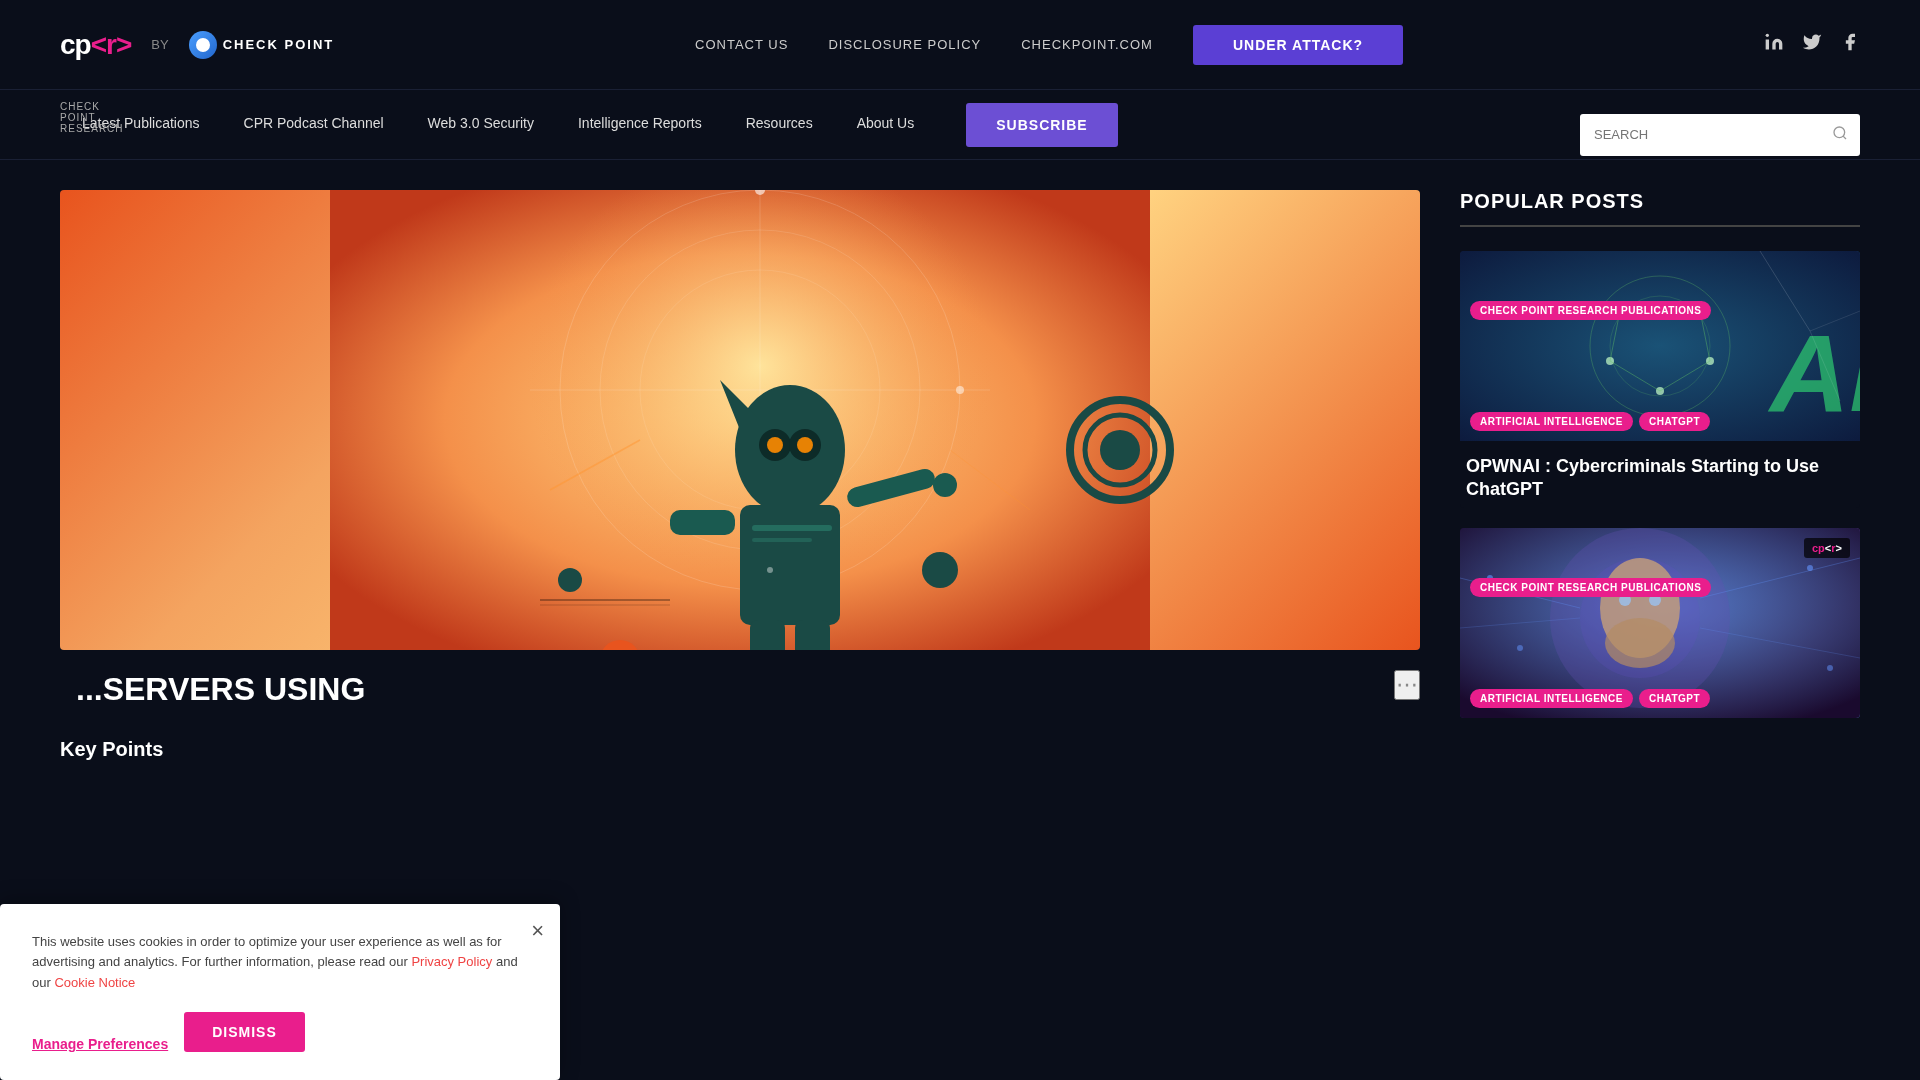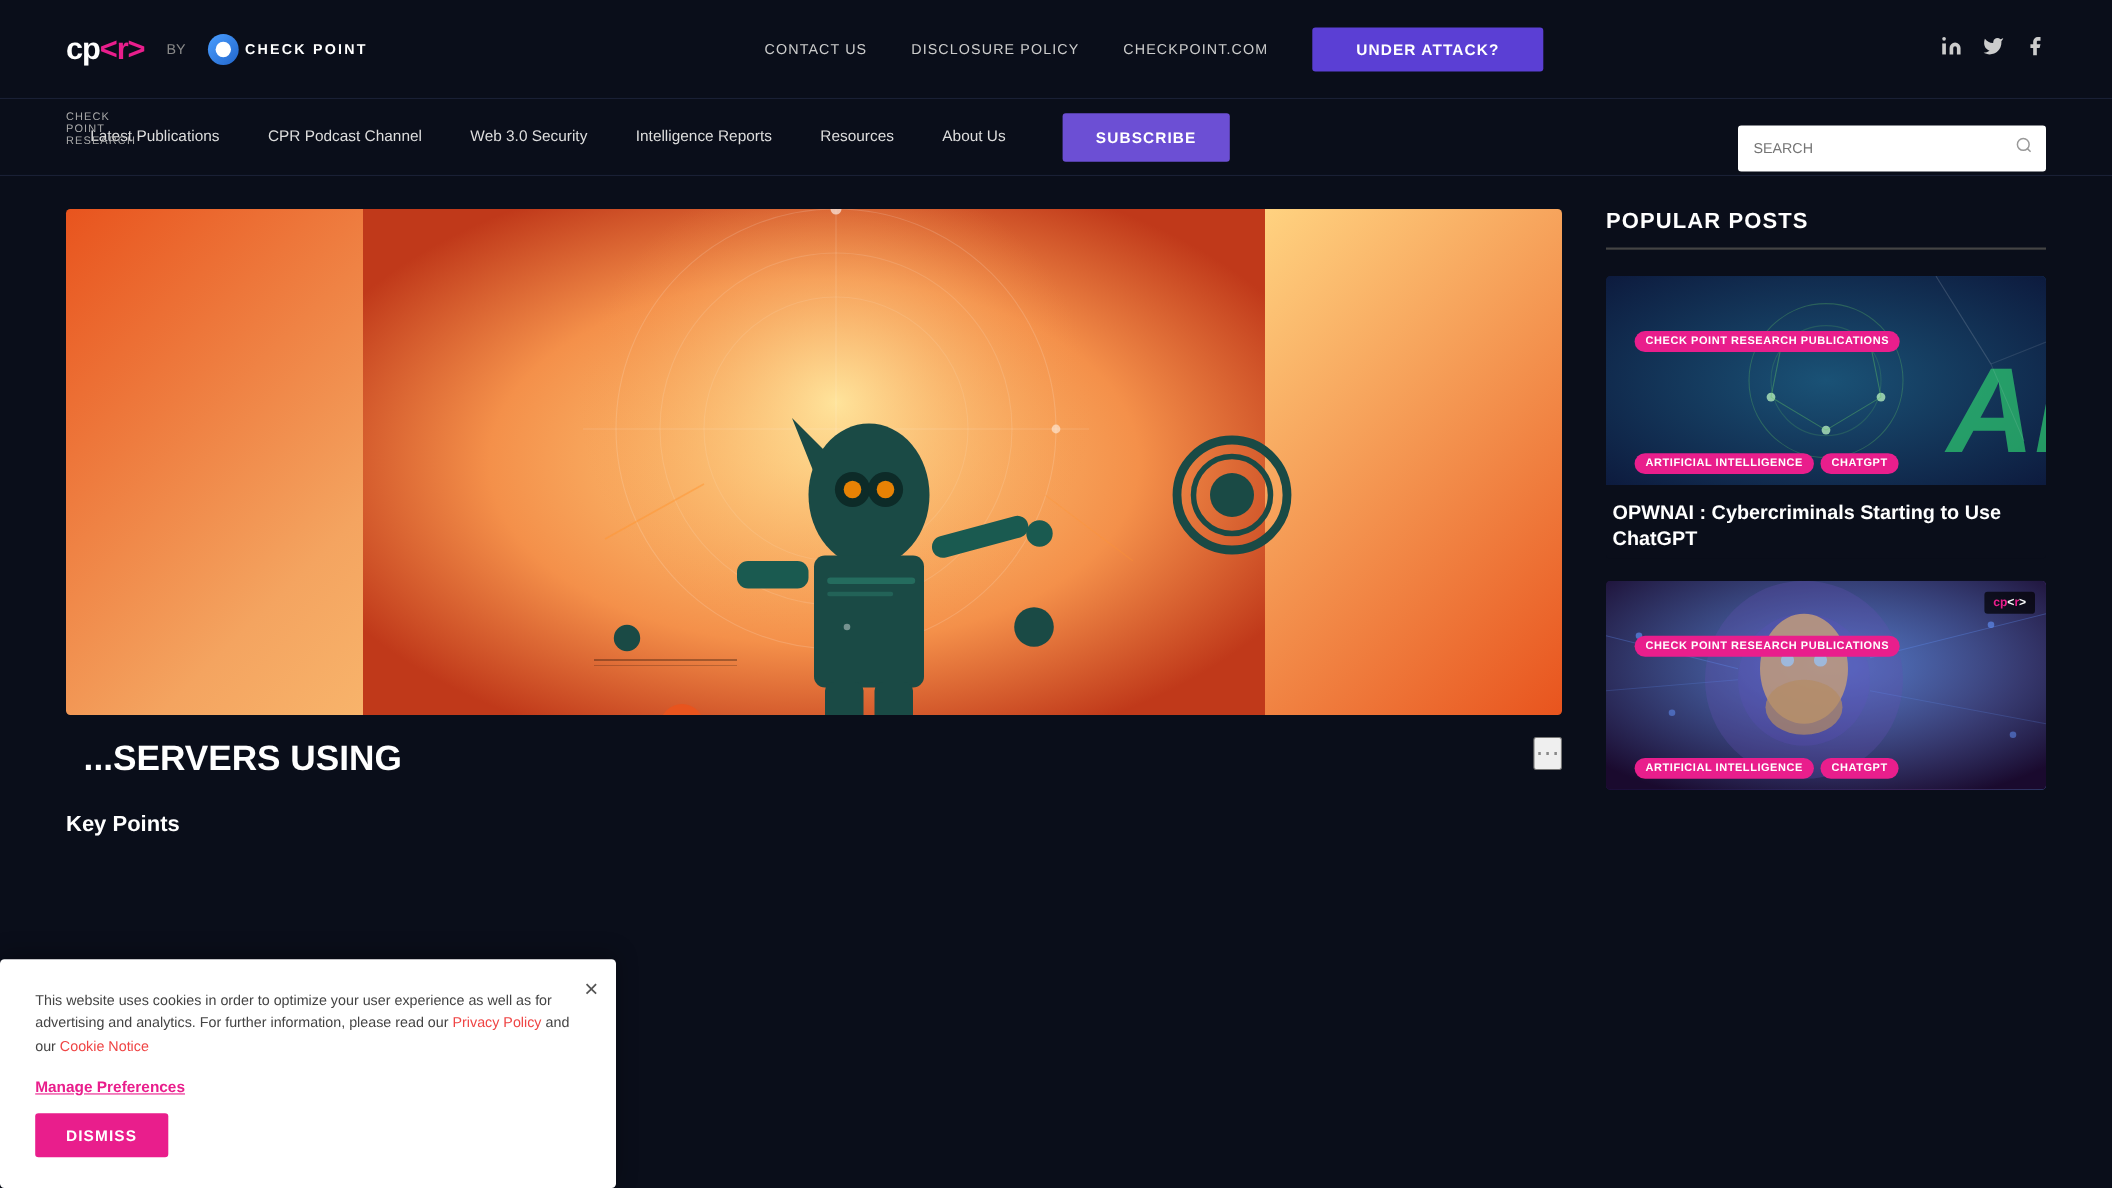--- a/index.html
+++ b/index.html
@@ -47,32 +47,32 @@
     .key-points { font-size: 20px; font-weight: 700; color: #fff; margin-top: 20px; }
 
     
     .popular-posts-title { font-size: 20px; font-weight: 900; color: #fff; letter-spacing: 1px; padding-bottom: 12px; border-bottom: 2px solid #444; margin-bottom: 24px; }
     .post-card { background: #0a0e1a; border-radius: 4px; overflow: hidden; margin-bottom: 20px; }
     .post-card-image { width: 100%; height: 190px; position: relative; overflow: hidden; }
     .post-card-img-ai { background: linear-gradient(135deg, #0d1b3e 0%, #0a2a6e 40%, #1a5276 80%, #1e8449 100%); width: 100%; height: 100%; display: flex; align-items: center; justify-content: center; position: relative; }
     .post-card-img-ai2 { background: linear-gradient(135deg, #1a0a2e 0%, #2d1b69 40%, #4a3a9a 60%, #7b3fa0 80%, #5b8dd9 100%); width: 100%; height: 100%; display: flex; align-items: center; justify-content: center; position: relative; }
     .post-card-logo { position: absolute; top: 10px; right: 10px; background: rgba(0,0,0,0.7); padding: 4px 8px; border-radius: 3px; font-size: 11px; font-weight: 700; color: #e91e8c; display: flex; align-items: center; gap: 2px; }
     .post-card-logo .bracket { color: #fff; }
-    .tag-row { display: flex; flex-wrap: wrap; gap: 6px; position: absolute; bottom: 10px; left: 26px; }
+    .tag-row { display: flex; flex-wrap: wrap; gap: 6px; position: absolute; bottom: 10px; left: 10px; }
     .tag { background: #e91e8c; color: #fff; font-size: 10px; font-weight: 700; padding: 4px 10px; border-radius: 20px; letter-spacing: 0.5px; }
     .tag.chatgpt { background: #e91e8c; }
     .tag.ai { background: #e91e8c; }
     .post-card-title { font-size: 18px; font-weight: 700; color: #fff; padding: 14px 6px 6px; line-height: 1.3; }
 
     
     .cookie-banner { position: fixed; bottom: 0; left: 0; width: 560px; background: #fff; color: #333; padding: 28px 32px; border-radius: 4px; box-shadow: 0 -4px 20px rgba(0,0,0,0.3); z-index: 1000; }
     .cookie-close { position: absolute; top: 14px; right: 16px; font-size: 22px; color: #555; cursor: pointer; background: none; border: none; }
     .cookie-text { font-size: 13px; line-height: 1.6; color: #444; margin-bottom: 18px; }
     .cookie-text a { color: #ef4444; text-decoration: none; }
-    .cookie-actions { display: flex; gap: 16px; align-items: flex-start; flex-direction: column; }
+    .cookie-actions { display: flex; gap: 16px; align-items: flex-end; }
     .manage-pref-btn { background: none; border: none; color: #e91e8c; font-size: 14px; font-weight: 600; cursor: pointer; text-decoration: underline; }
     .dismiss-btn { background: #e91e8c; color: #fff; border: none; padding: 12px 28px; font-size: 14px; font-weight: 700; letter-spacing: 1px; cursor: pointer; border-radius: 3px; }
   </style>
 </head>
 <body>
 
 <header class="header">
   <div class="logo-area">
     <div class="logo-wrapper">
       <div class="logo-cpr-text">

